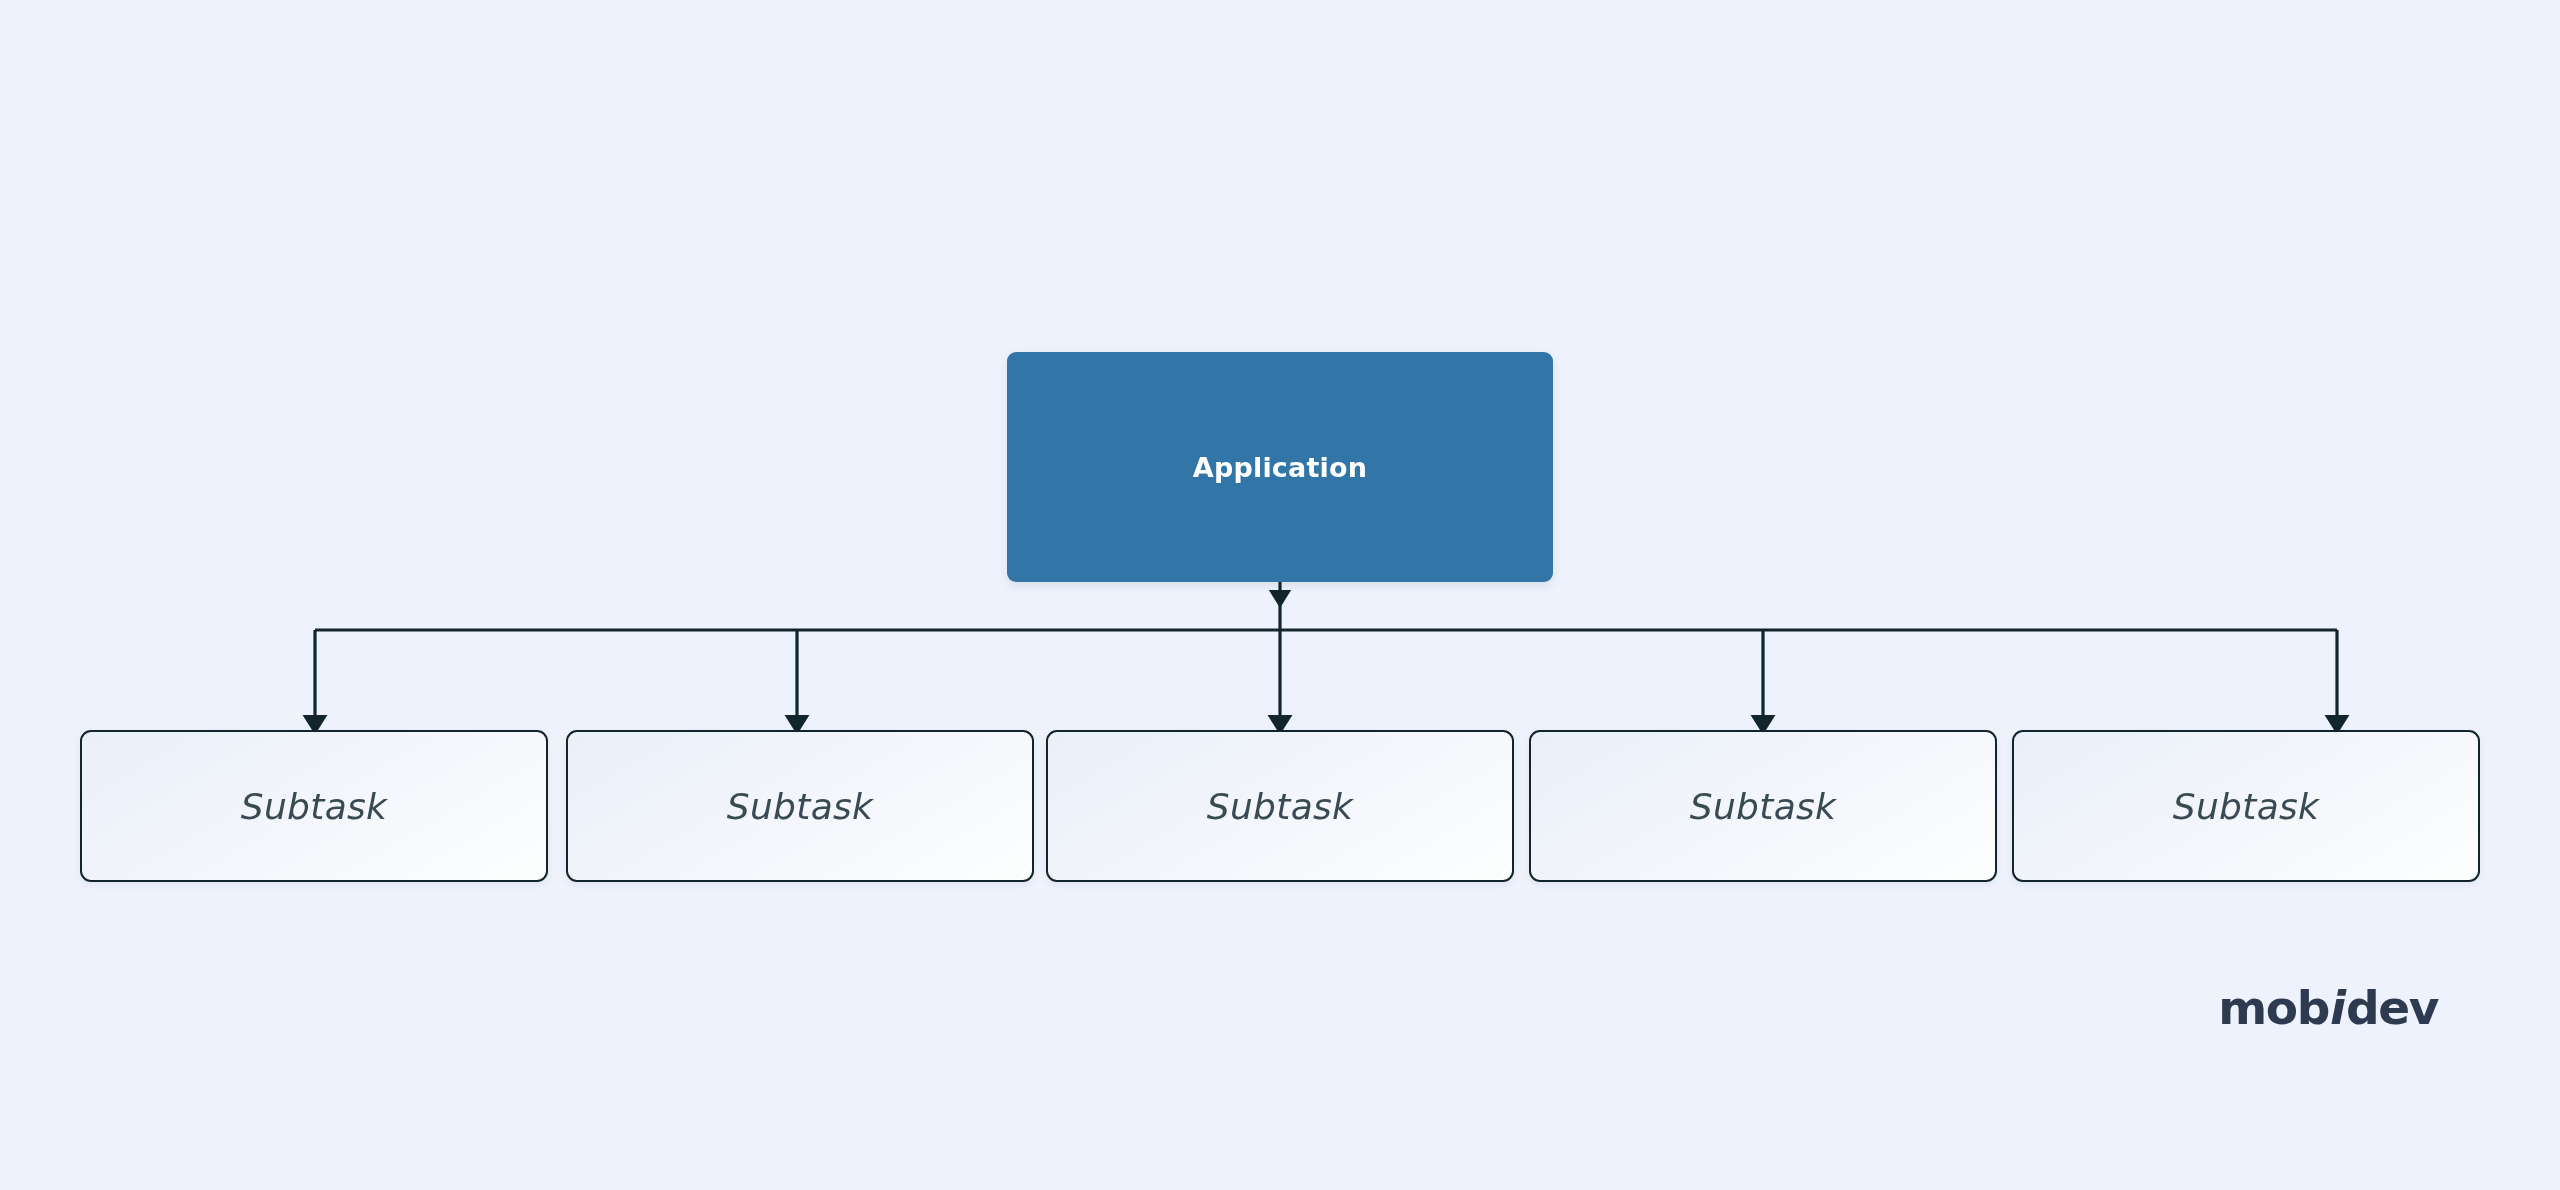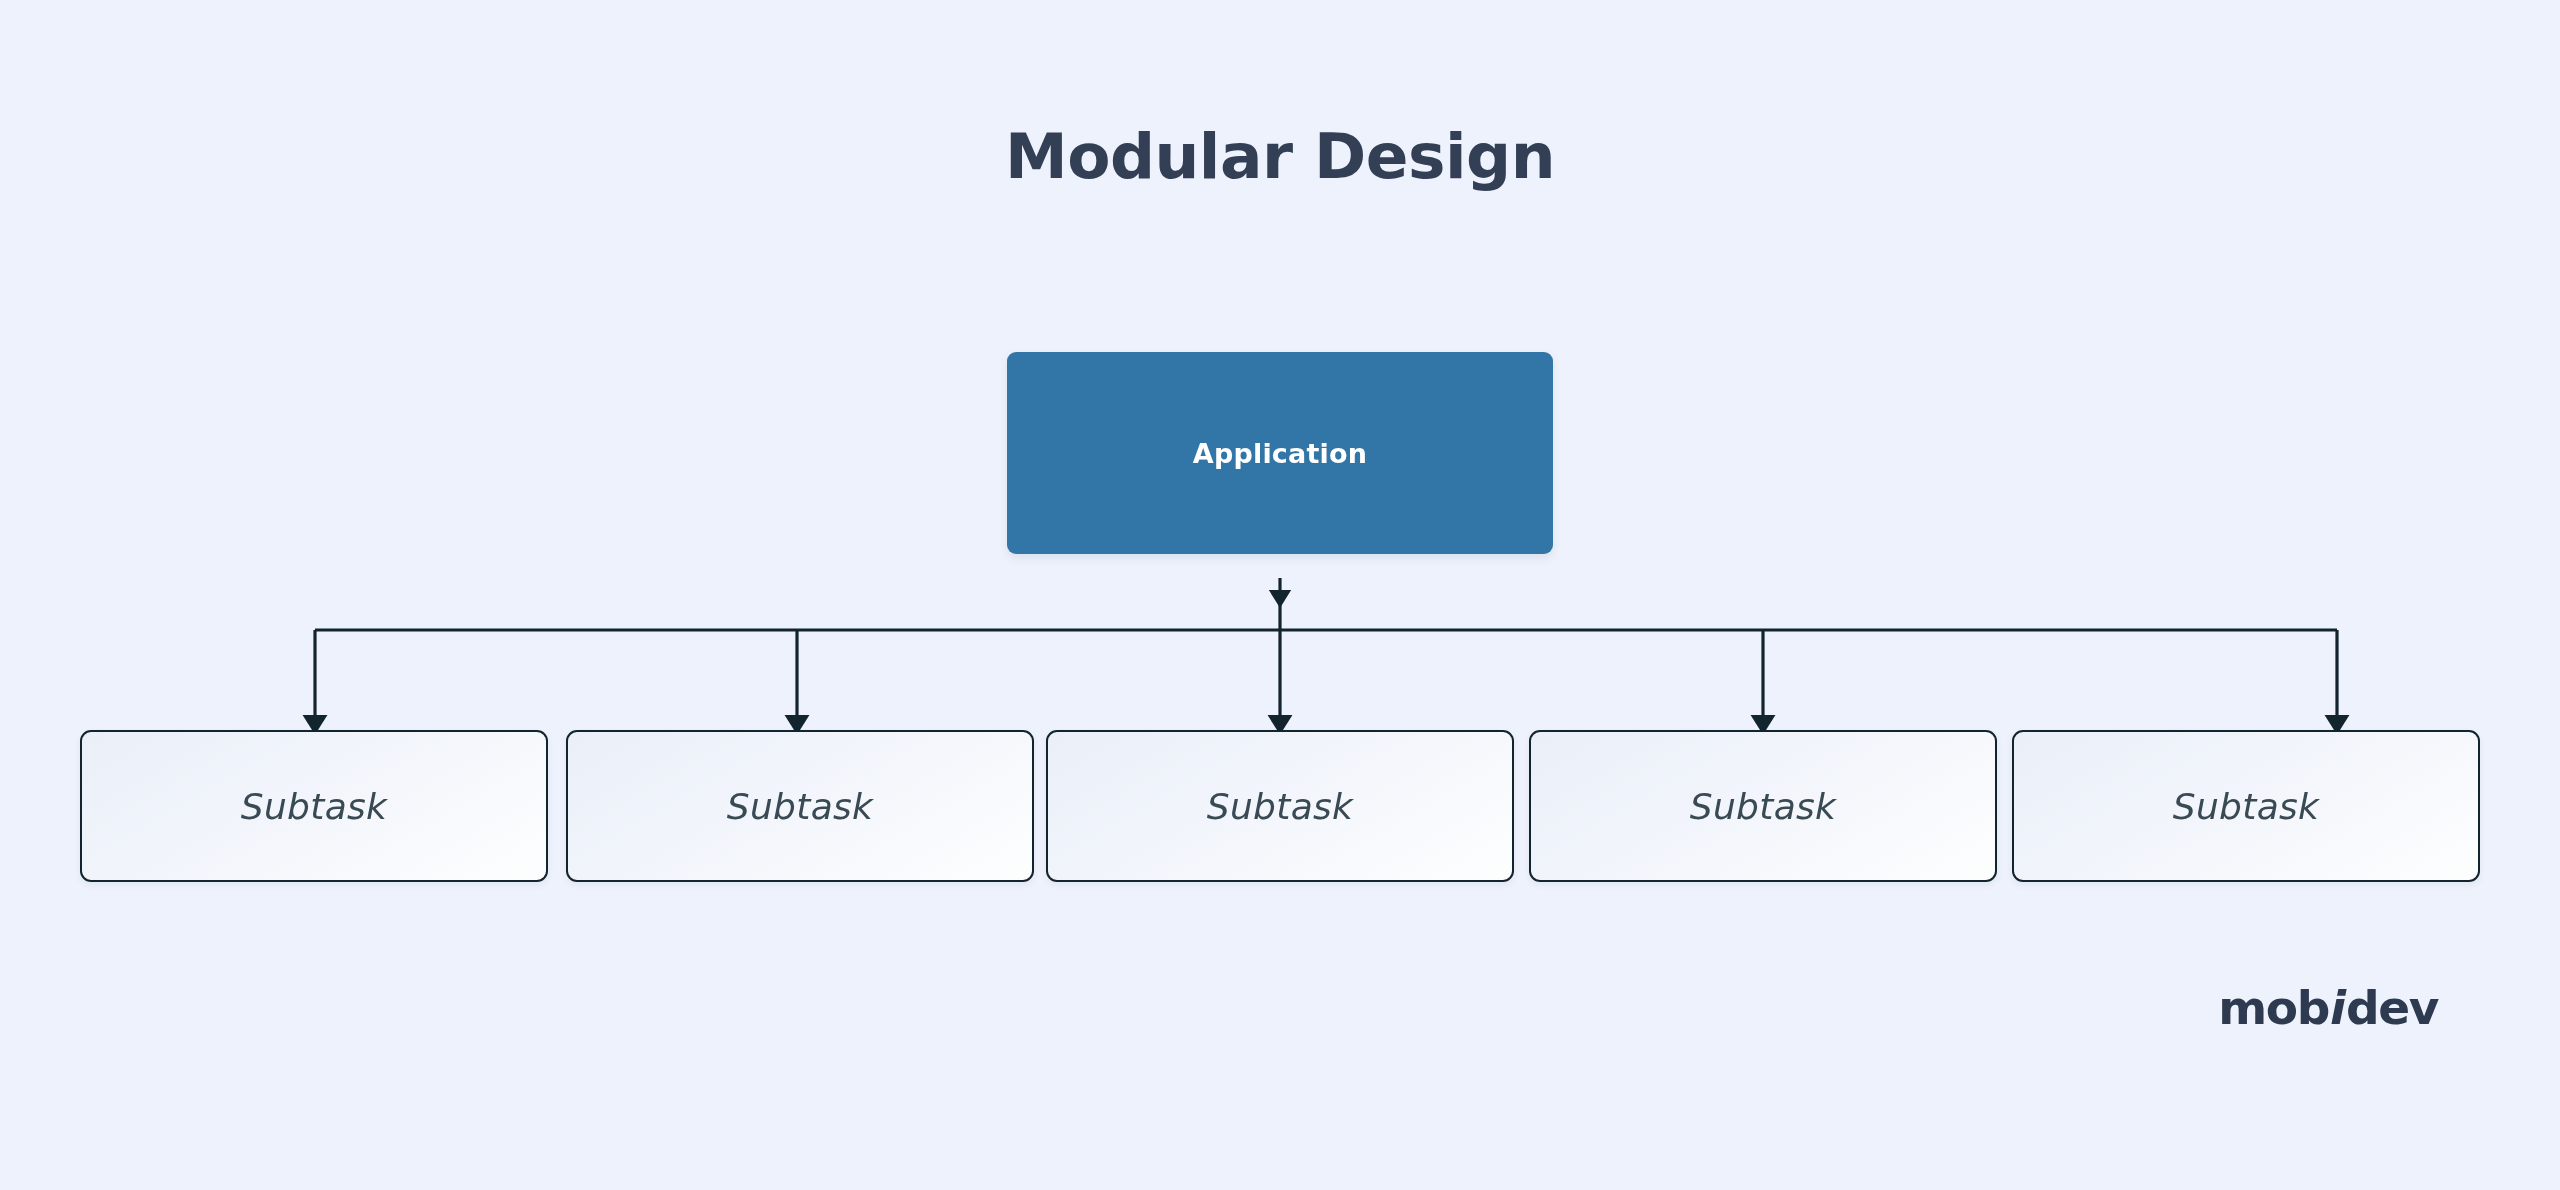--- a/index.html
+++ b/index.html
@@ -33,21 +33,21 @@
     line-height: 1.1;
     white-space: nowrap;
   }
 
   
   #root-node {
     position: absolute;
     left: 1007px;
     top: 352px;
     width: 546px;
-    height: 202px;
+    height: 230px;
     background: #3276a7;
     border-radius: 9px;
     box-shadow: 0 4px 10px rgba(40, 70, 110, 0.10);
     display: flex;
     align-items: center;
     justify-content: center;
   }
   #root-node .node-label {
     color: #ffffff;
     font-size: 27px;
@@ -104,21 +104,20 @@
     font-weight: 700;
     letter-spacing: -1px;
     padding: 0 1px;
   }
 </style>
 </head>
 <body>
 
 <div id="canvas">
 
-  <div id="page-title">Modular Design</div>
 
   <svg id="connectors" viewBox="0 0 2560 1190" width="2560" height="1190" xmlns="http://www.w3.org/2000/svg">
     <defs>
       <marker id="arrowhead" markerWidth="9" markerHeight="9" refX="2.2" refY="4.5" orient="auto" markerUnits="strokeWidth">
         <path d="M0,0.6 L6.2,4.5 L0,8.4 z" fill="#12242e"></path>
       </marker>
       <marker id="arrowhead-small" markerWidth="9" markerHeight="9" refX="2.2" refY="4.5" orient="auto" markerUnits="strokeWidth">
         <path d="M0,1 L5.6,4.5 L0,8 z" fill="#12242e"></path>
       </marker>
     </defs>

